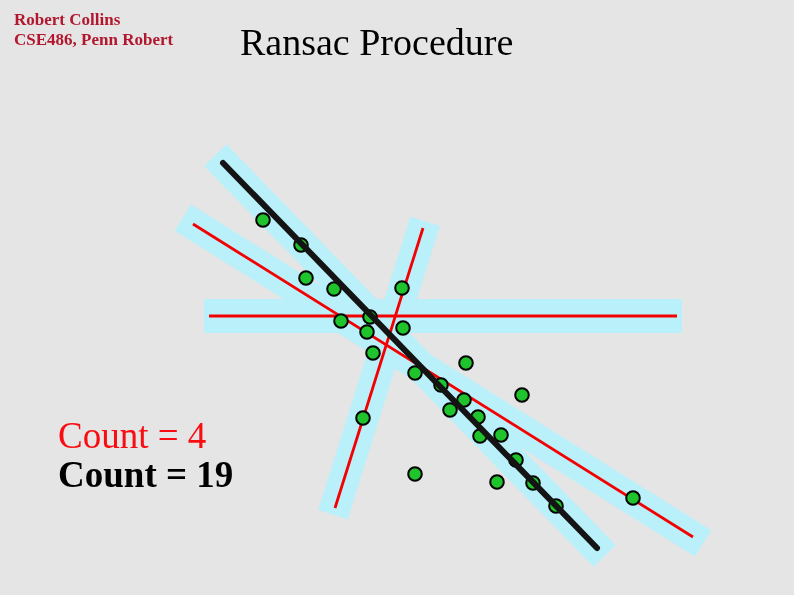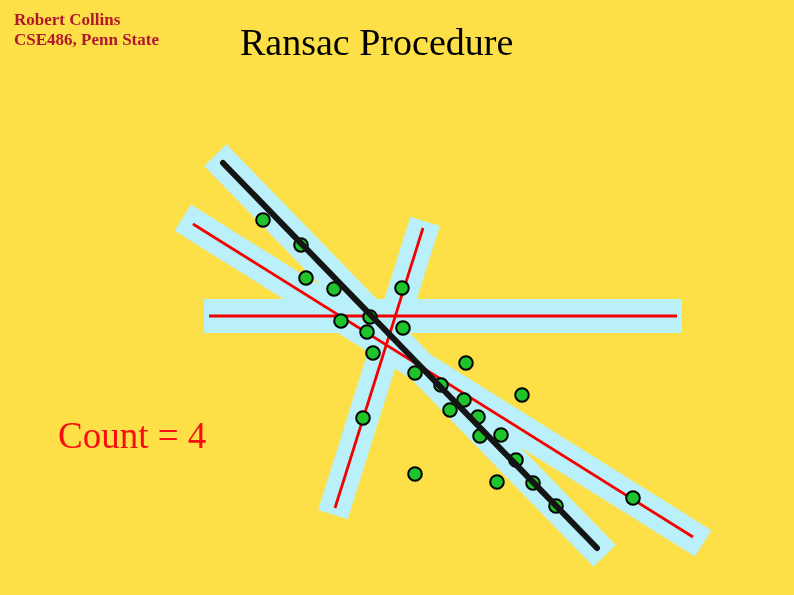--- a/index.html
+++ b/index.html
@@ -1,17 +1,17 @@
 <!DOCTYPE html>
 <html><head>
 <meta charset="utf-8">
 <style>
   html,body{margin:0;padding:0;background:#ffffff;}
   .slide{
-    position:relative;width:794px;height:595px;background:#fde047;overflow:hidden;
+    position:relative;width:794px;height:595px;background:#e5e5e5;overflow:hidden;
     font-family:"Liberation Serif","DejaVu Serif",serif;
   }
   .diagram-svg{position:absolute;left:0;top:0;width:794px;height:595px;}
   .credit{
     position:absolute;left:14px;top:10px;
     font-size:17px;font-weight:bold;line-height:20px;white-space:nowrap;
   }
   .title{
     position:absolute;left:240px;top:22px;width:420px;
     font-size:38px;font-weight:normal;line-height:1.1;color:#000;
@@ -59,22 +59,23 @@
       <circle cx="497" cy="482" r="6.8" fill="#1fc32c" stroke="#000000" stroke-width="2"></circle>
       <circle cx="533" cy="483" r="6.8" fill="#1fc32c" stroke="#000000" stroke-width="2"></circle>
       <circle cx="556" cy="506" r="6.8" fill="#1fc32c" stroke="#000000" stroke-width="2"></circle>
       <circle cx="415" cy="474" r="6.8" fill="#1fc32c" stroke="#000000" stroke-width="2"></circle>
       <circle cx="633" cy="498" r="6.8" fill="#1fc32c" stroke="#000000" stroke-width="2"></circle>
       <line x1="223" y1="163" x2="597" y2="548" stroke="#141414" stroke-width="6" stroke-linecap="round"></line>
     </svg>
 
   <div class="credit" style="color: rgb(178, 23, 46);">
     <div>Robert Collins</div>
-    <div>CSE486, Penn State</div>
+    <div>CSE486, Penn Robert</div>
   </div>
 
   <div class="title" style="color: rgb(0, 0, 0);">Ransac Procedure</div>
 
   <div class="counts">
     <div style="color: rgb(248, 14, 18); font-weight: normal;">Count = 4</div>
+    <div style="color: rgb(0, 0, 0); font-weight: bold;">Count = 19</div>
   </div>
 
 </div>
 
 </body></html>

